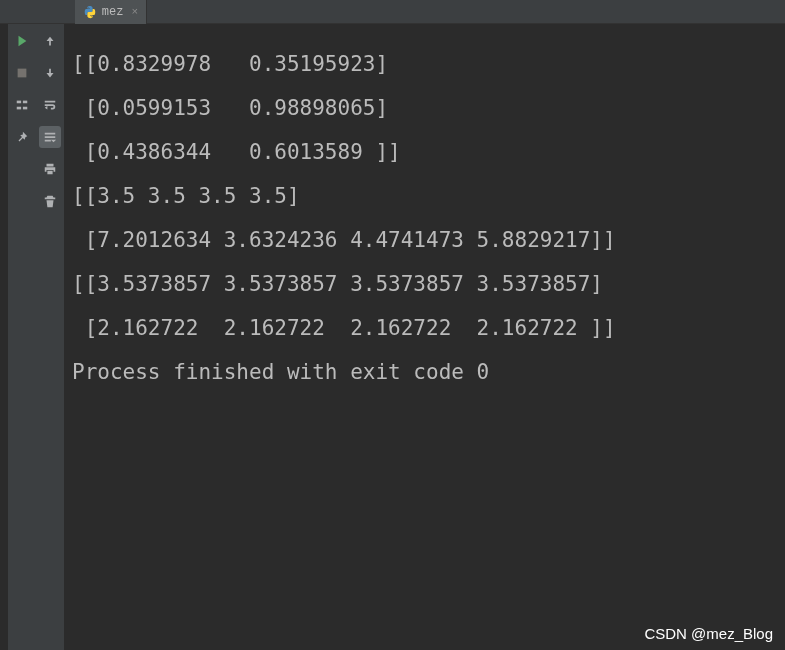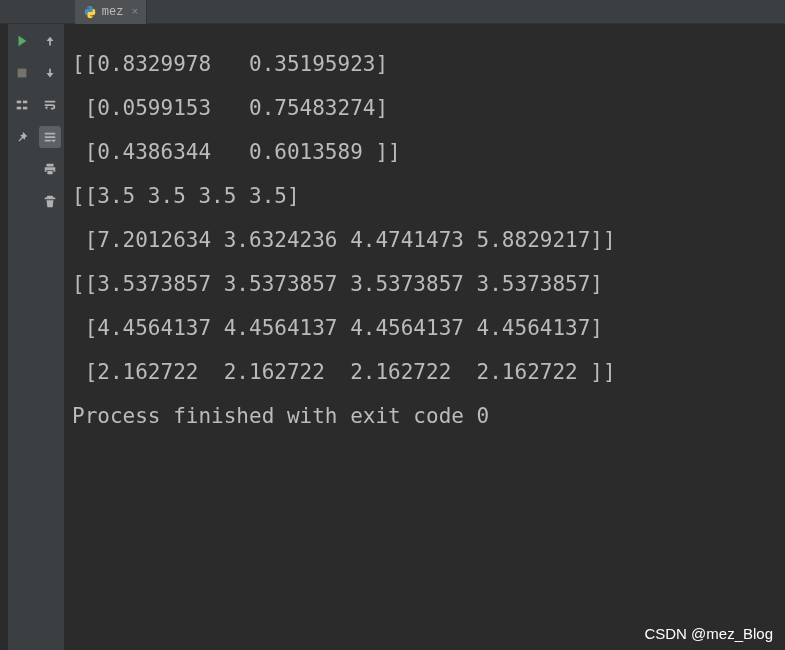--- a/index.html
+++ b/index.html
@@ -177,25 +177,24 @@
     </div>
     <div class="tb-btn">
       <svg viewBox="0 0 16 16">
           <path fill="#afb1b3" d="M5 2h6l1 2h2v2H2V4h2zm-1 5h8l-1 8H5z"></path>
         </svg>
     </div>
   </div>
 
   <div class="console">
     <div class="console-line">[[0.8329978   0.35195923]</div>
-    <div class="console-line"> [0.0599153   0.75483274]</div>
+    <div class="console-line"> [0.0599153   0.98898065]</div>
     <div class="console-line"> [0.4386344   0.6013589 ]]</div>
     <div class="console-line">[[3.5 3.5 3.5 3.5]</div>
     <div class="console-line"> [7.2012634 3.6324236 4.4741473 5.8829217]]</div>
     <div class="console-line">[[3.5373857 3.5373857 3.5373857 3.5373857]</div>
-    <div class="console-line"> [4.4564137 4.4564137 4.4564137 4.4564137]</div>
     <div class="console-line"> [2.162722  2.162722  2.162722  2.162722 ]]</div>
     <div class="console-line"></div>
     <div class="console-line">Process finished with exit code 0</div>
   </div>
 </div>
 
 <div class="watermark">CSDN @mez_Blog</div>
 
 </body></html>

